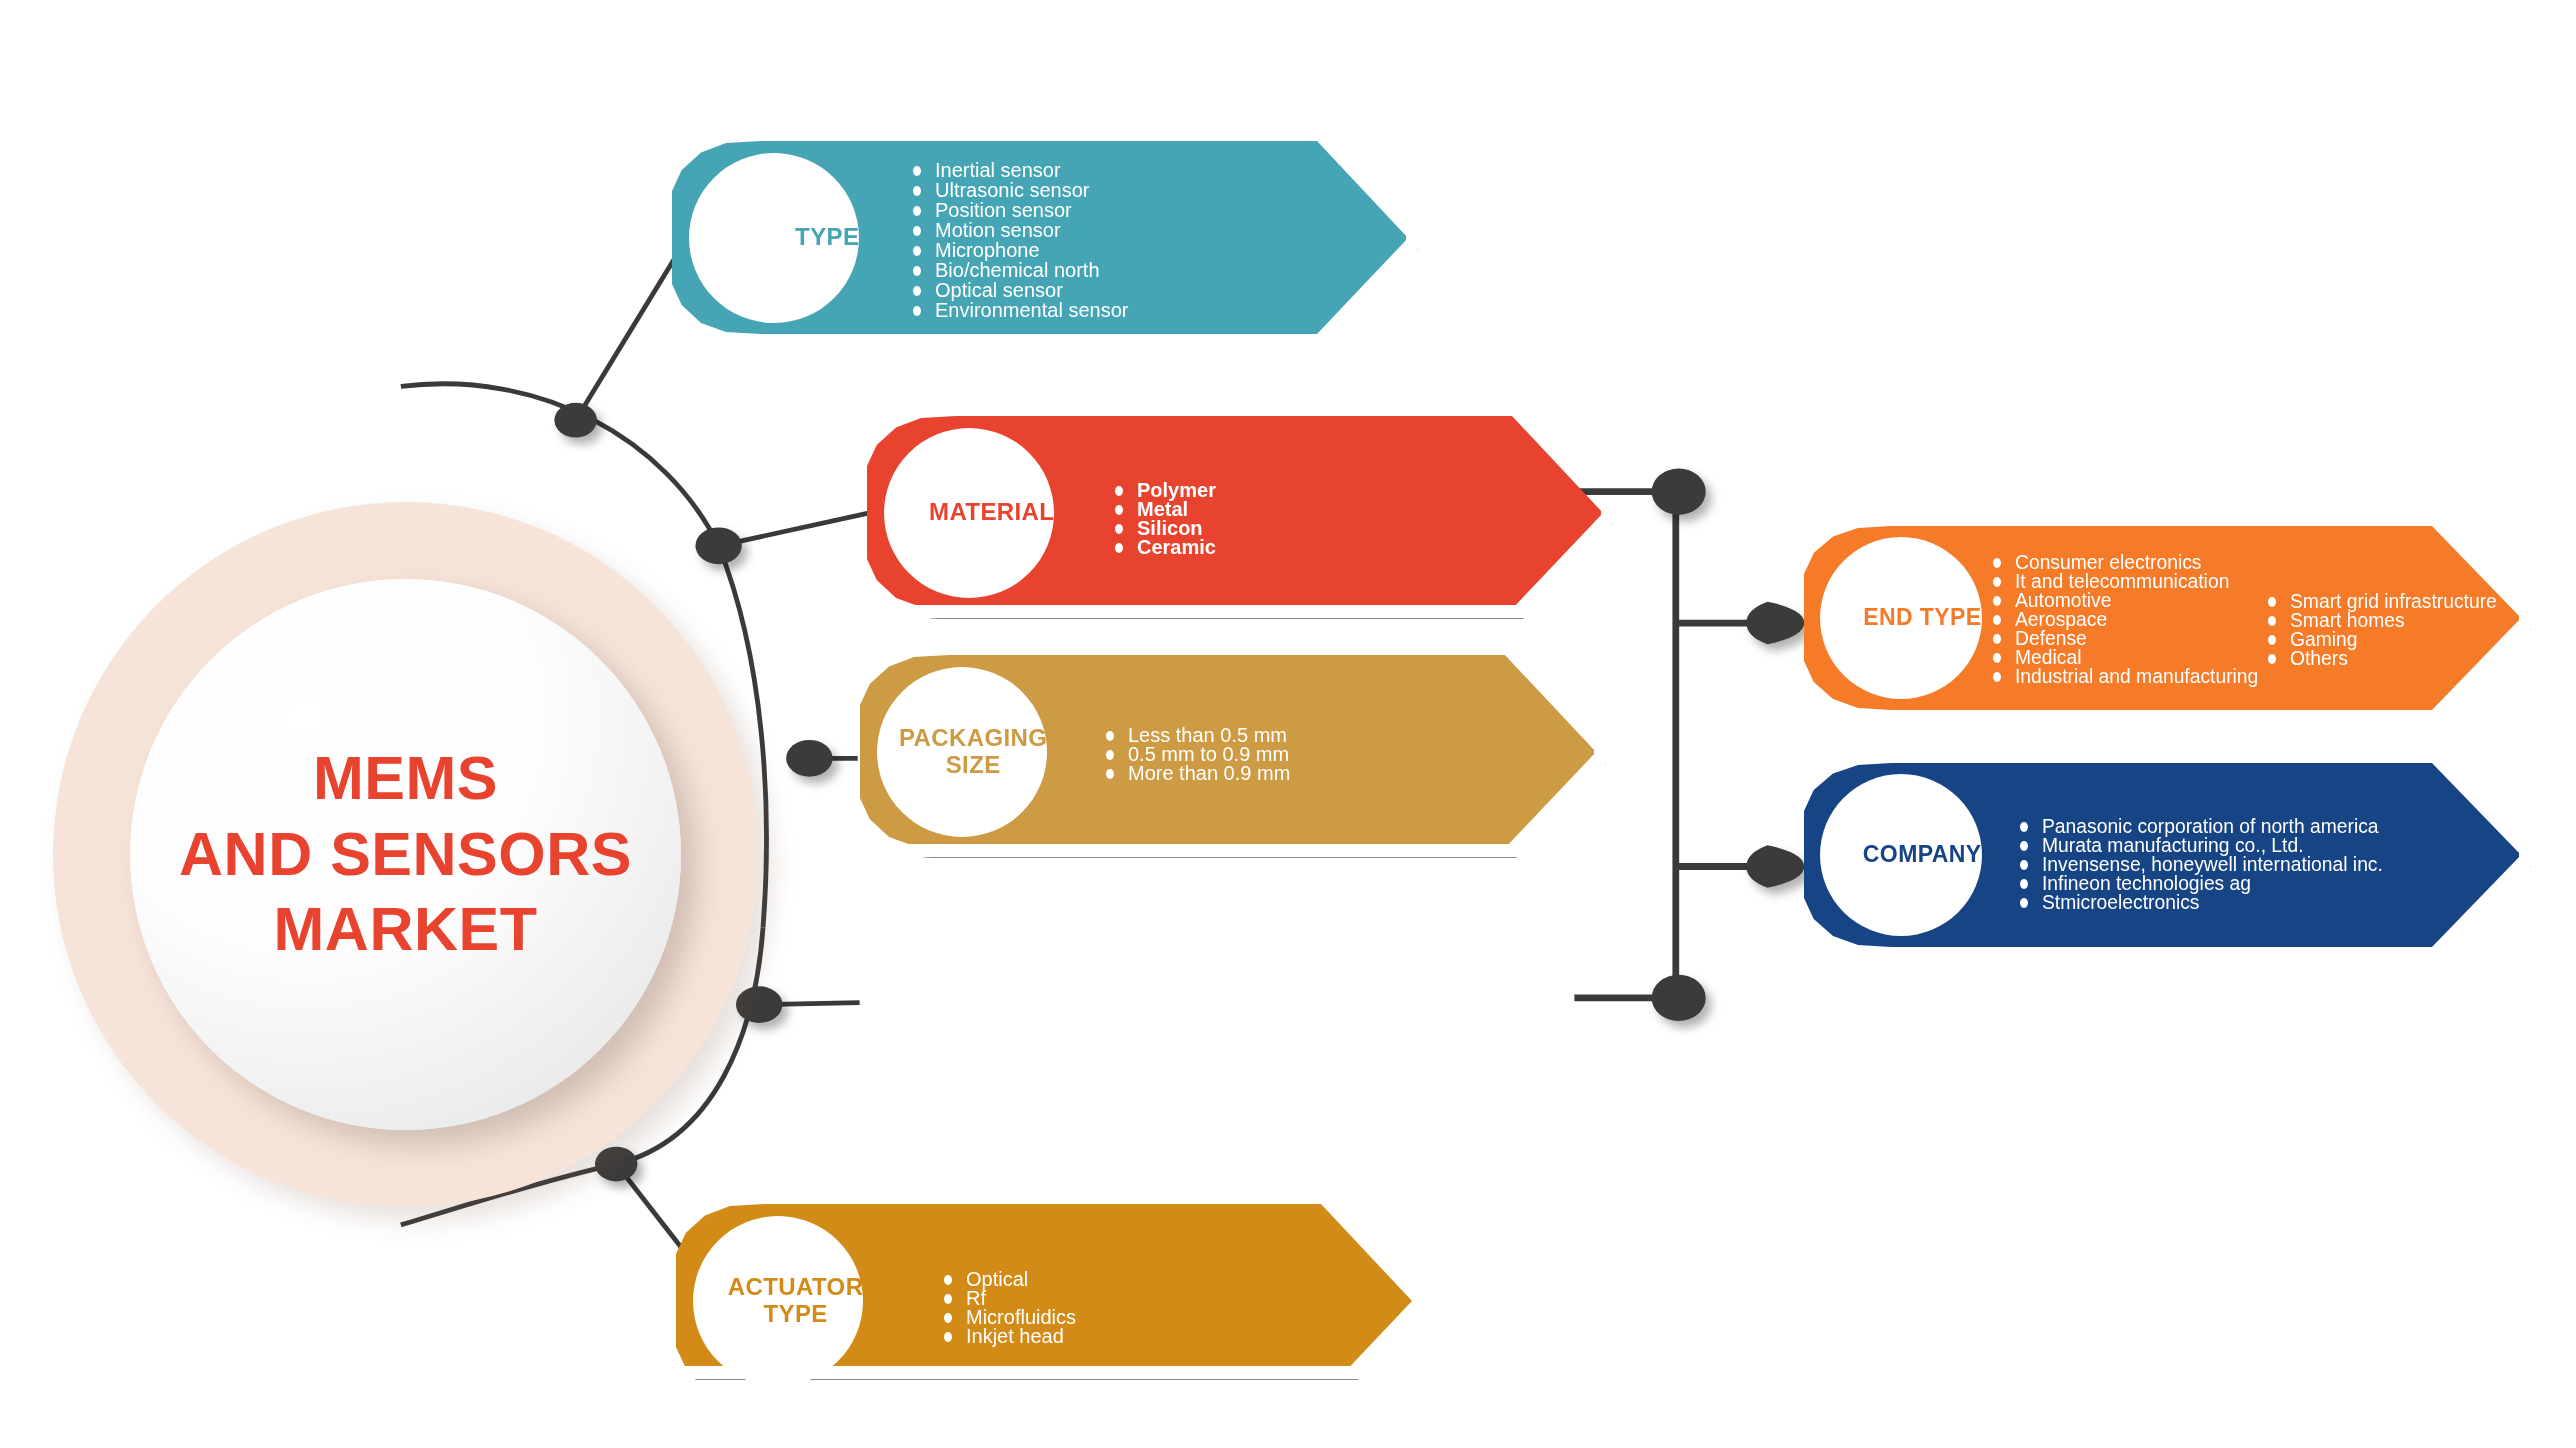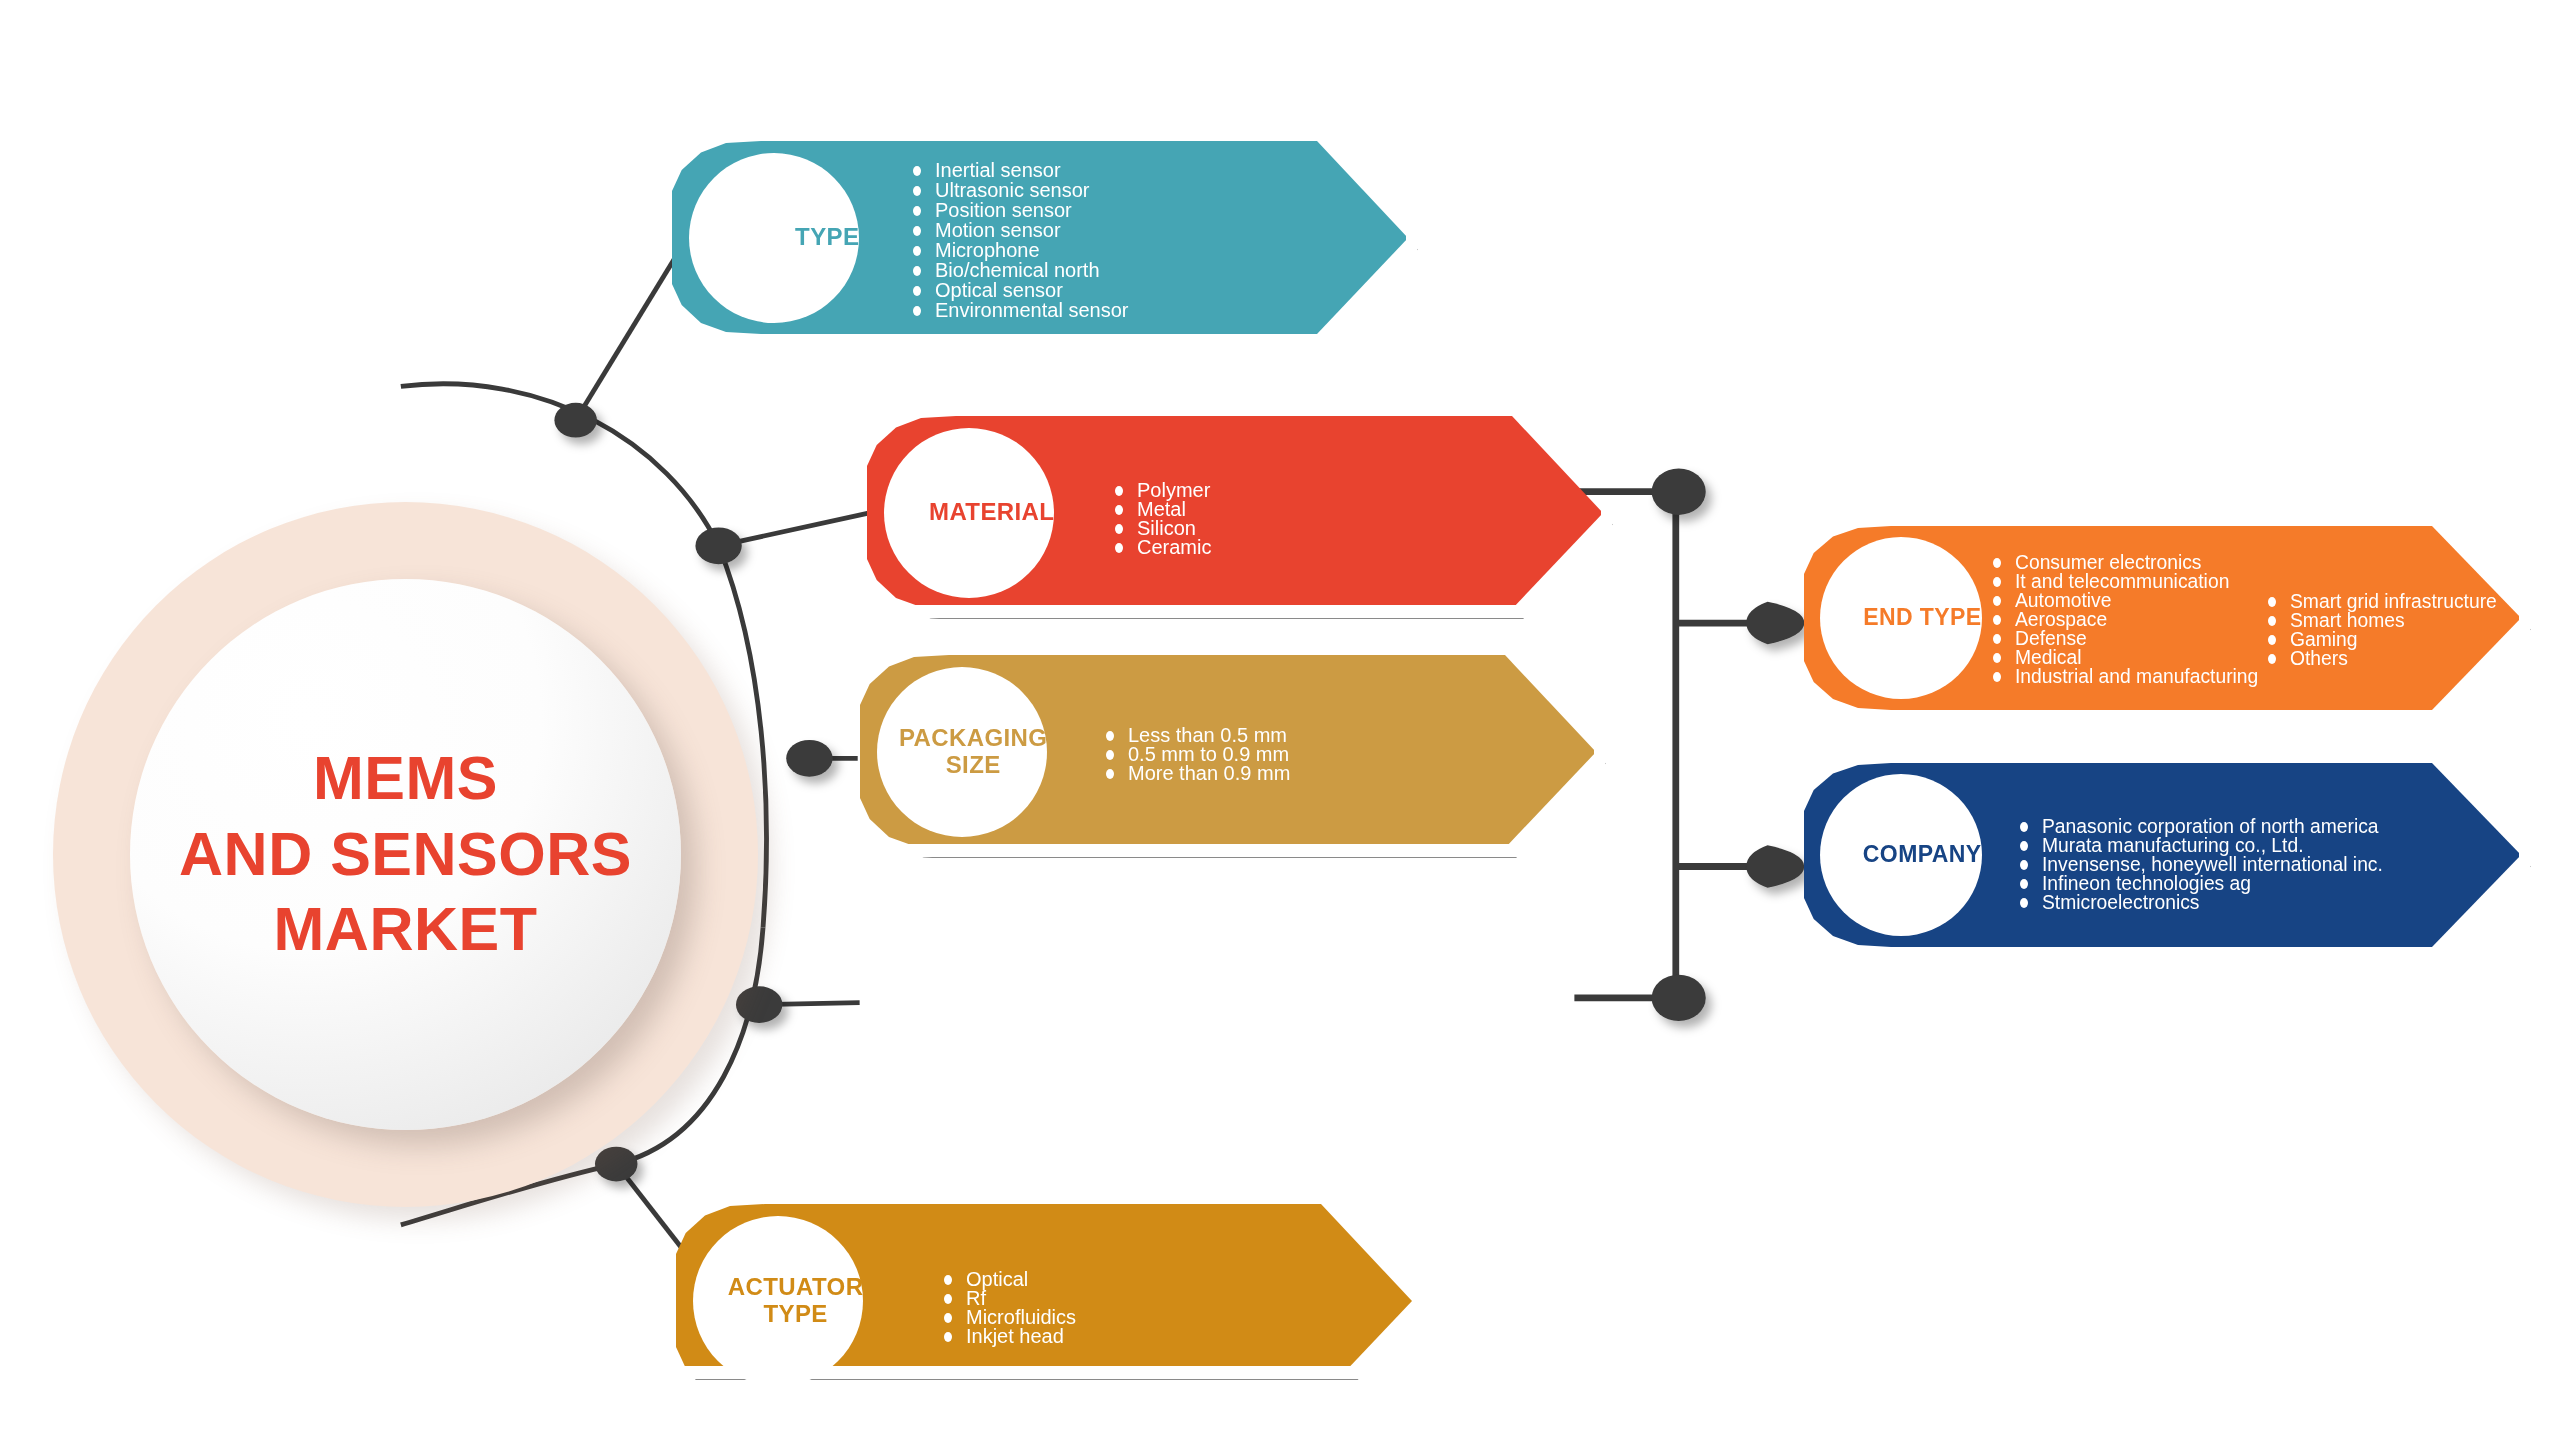--- a/index.html
+++ b/index.html
@@ -136,21 +136,21 @@
       </ul>
     </div>
   </div>
 
   <div class="banner lb rl" style="left:867px;top:396px;width:734px;height:189px;margin-top:20px;">
     <div class="shadowplate"></div>
     <div class="body" style="background:#E8432F;"></div>
     <div class="label-circle" style="left:17.4px;top:11.6px;width:170px;height:170px;">
       <span style="color:#E8432F;font-size:24px;white-space:pre-line;">MATERIAL</span>
     </div>
-    <div class="bullets" style="left:243px;top:65px;font-size:20px;line-height:19px;">
+    <div class="bullets" style="left:243px;top:65px;font-size:20px;line-height:19px;font-weight:bold;">
       <ul>
         <li>Polymer</li>
         <li>Metal</li>
         <li>Silicon</li>
         <li>Ceramic</li>
       </ul>
     </div>
   </div>
 
   <div class="banner lb rl" style="left:860px;top:655px;width:734px;height:189px;">

